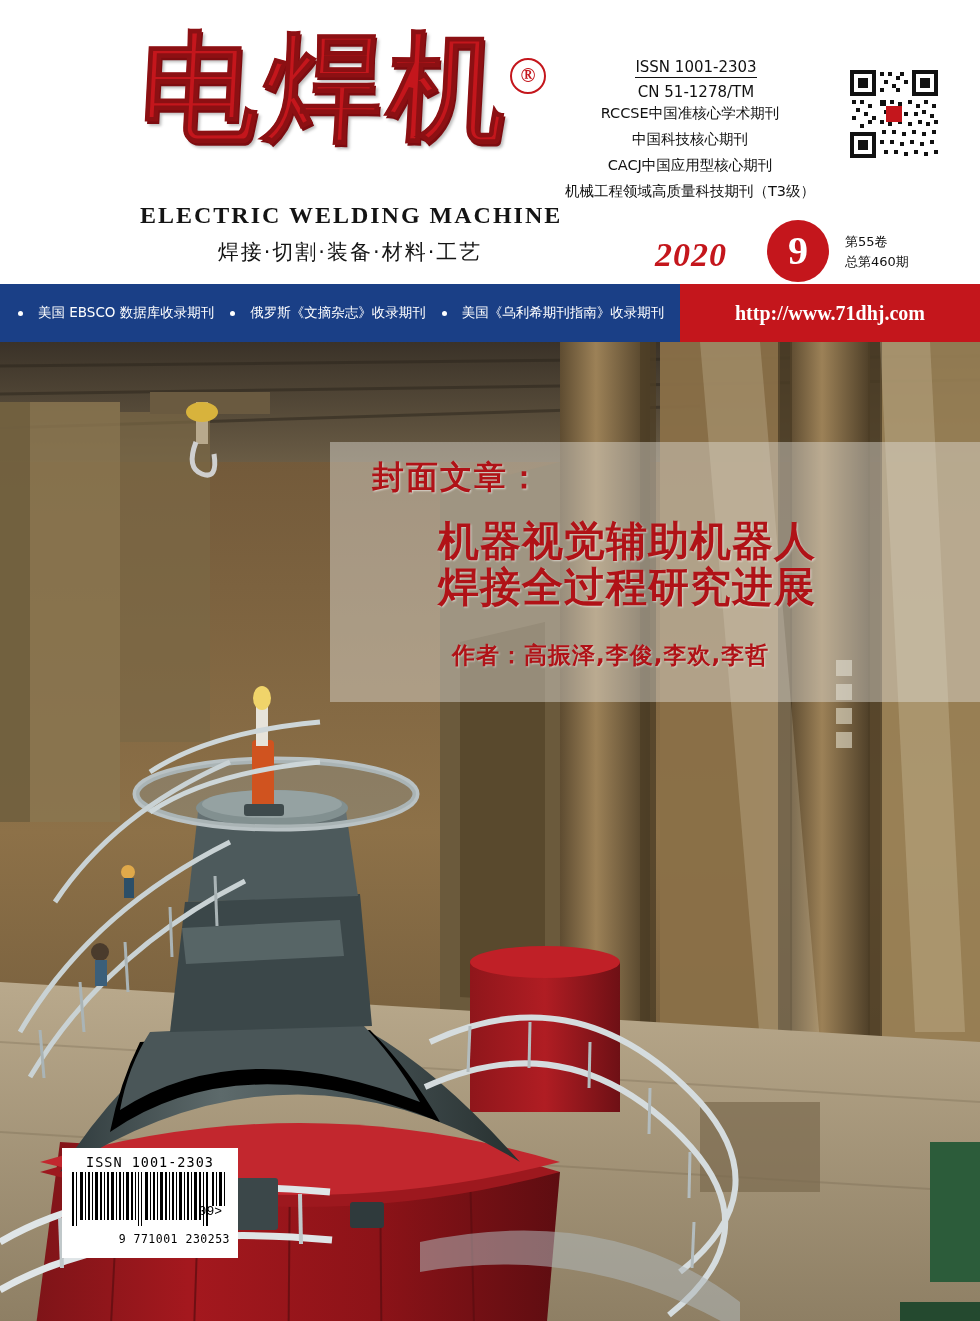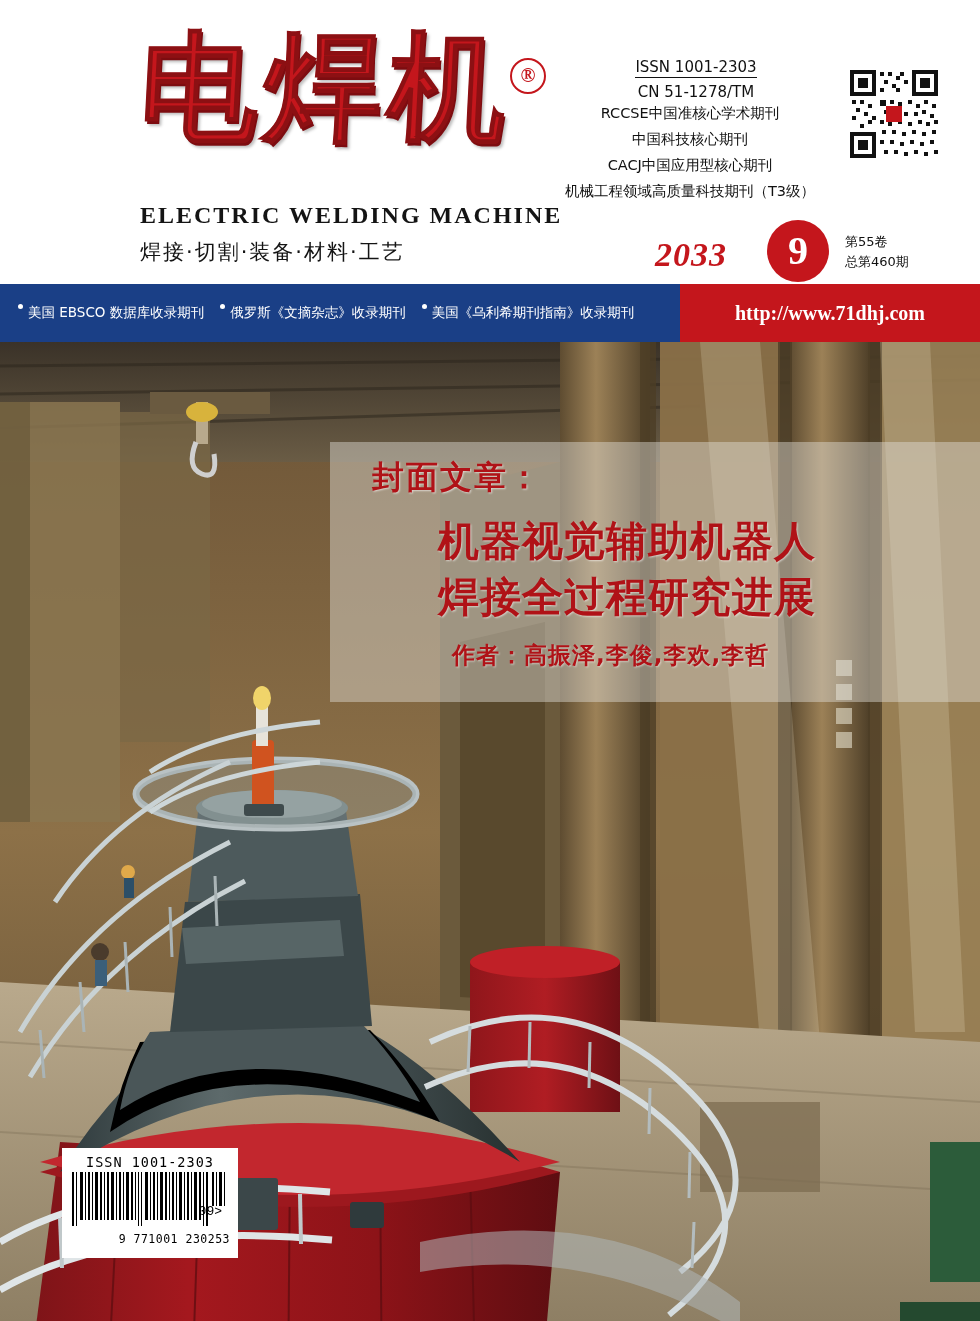--- a/index.html
+++ b/index.html
@@ -48,21 +48,21 @@
     text-align:right;
     font-family:"Liberation Serif", serif;
     font-weight:bold;
     font-size:24px;
     letter-spacing:2px;
     color:#141414;
     white-space:nowrap;
   }
   .logo-sub {
     position:absolute; left:140px; top:238px;
-    width:420px; text-align:left;
+    width:420px; text-align:center;
     font-size:21px; color:#141414; letter-spacing:2px;
     font-family:"DejaVu Sans", sans-serif;
     white-space:nowrap;
   }
 
   
   .issn-block {
     position:absolute; left:566px; top:58px; width:260px;
     text-align:center;
     font-size:15px; color:#111;
@@ -121,21 +121,21 @@
     position:absolute; left:680px; top:0; width:300px; height:58px;
     background:#c4161c;
   }
   .band-items {
     position:absolute; left:18px; top:0; height:58px;
     display:flex; align-items:center; gap:16px;
     color:#ffffff; font-size:13.5px;
     font-family:"DejaVu Sans", sans-serif;
     white-space:nowrap;
   }
-  .band-items .bi { display:flex; align-items:flex-start; gap:5px; }
+  .band-items .bi { display:flex; align-items:center; gap:15px; }
   .dot { width:5px; height:5px; border-radius:50%; background:#fff; display:inline-block; }
   .band-url {
     position:absolute; left:680px; top:0; width:300px; height:58px;
     display:flex; align-items:center; justify-content:center;
     color:#fff; font-size:20px; font-weight:bold;
     font-family:"Liberation Serif", serif;
   }
 
   
   .photo {
@@ -161,21 +161,21 @@
     font-size:32px; letter-spacing:2px;
     text-shadow: 1px 1px 2px rgba(255,255,255,0.6);
   }
   .hl-1 {
     position:absolute; left:108px; top:72px;
     font-size:41px; letter-spacing:1px;
     text-shadow: 1px 1px 2px rgba(255,255,255,0.55);
     white-space:nowrap;
   }
   .hl-2 {
-    position:absolute; left:108px; top:128px;
+    position:absolute; left:108px; top:118px;
     font-size:41px; letter-spacing:1px;
     text-shadow: 1px 1px 2px rgba(255,255,255,0.55);
     white-space:nowrap;
   }
   .hl-authors {
     position:absolute; left:122px; top:198px;
     font-size:23px; letter-spacing:1px;
     text-shadow: 1px 1px 2px rgba(255,255,255,0.5);
     white-space:nowrap;
   }
@@ -300,21 +300,21 @@
             <rect x="28" y="42" width="2" height="2"></rect>
           <rect x="33" y="41" width="2" height="2"></rect>
             <rect x="38" y="42" width="2" height="2"></rect>
             <rect x="43" y="41" width="2" height="2"></rect>
           <rect x="19" y="19" width="8" height="8" fill="#c4161c"></rect>
         </g>
       </svg>
     </div>
 
     <div class="issue-wrap">
-      <div class="issue-year">2033</div>
+      <div class="issue-year">2020</div>
       <div class="issue-circle">9</div>
       <div class="issue-vol">
         <div>第55卷</div>
         <div>总第460期</div>
       </div>
     </div>
   </div>
 
   <div class="band">
     <div class="band-blue"></div>

